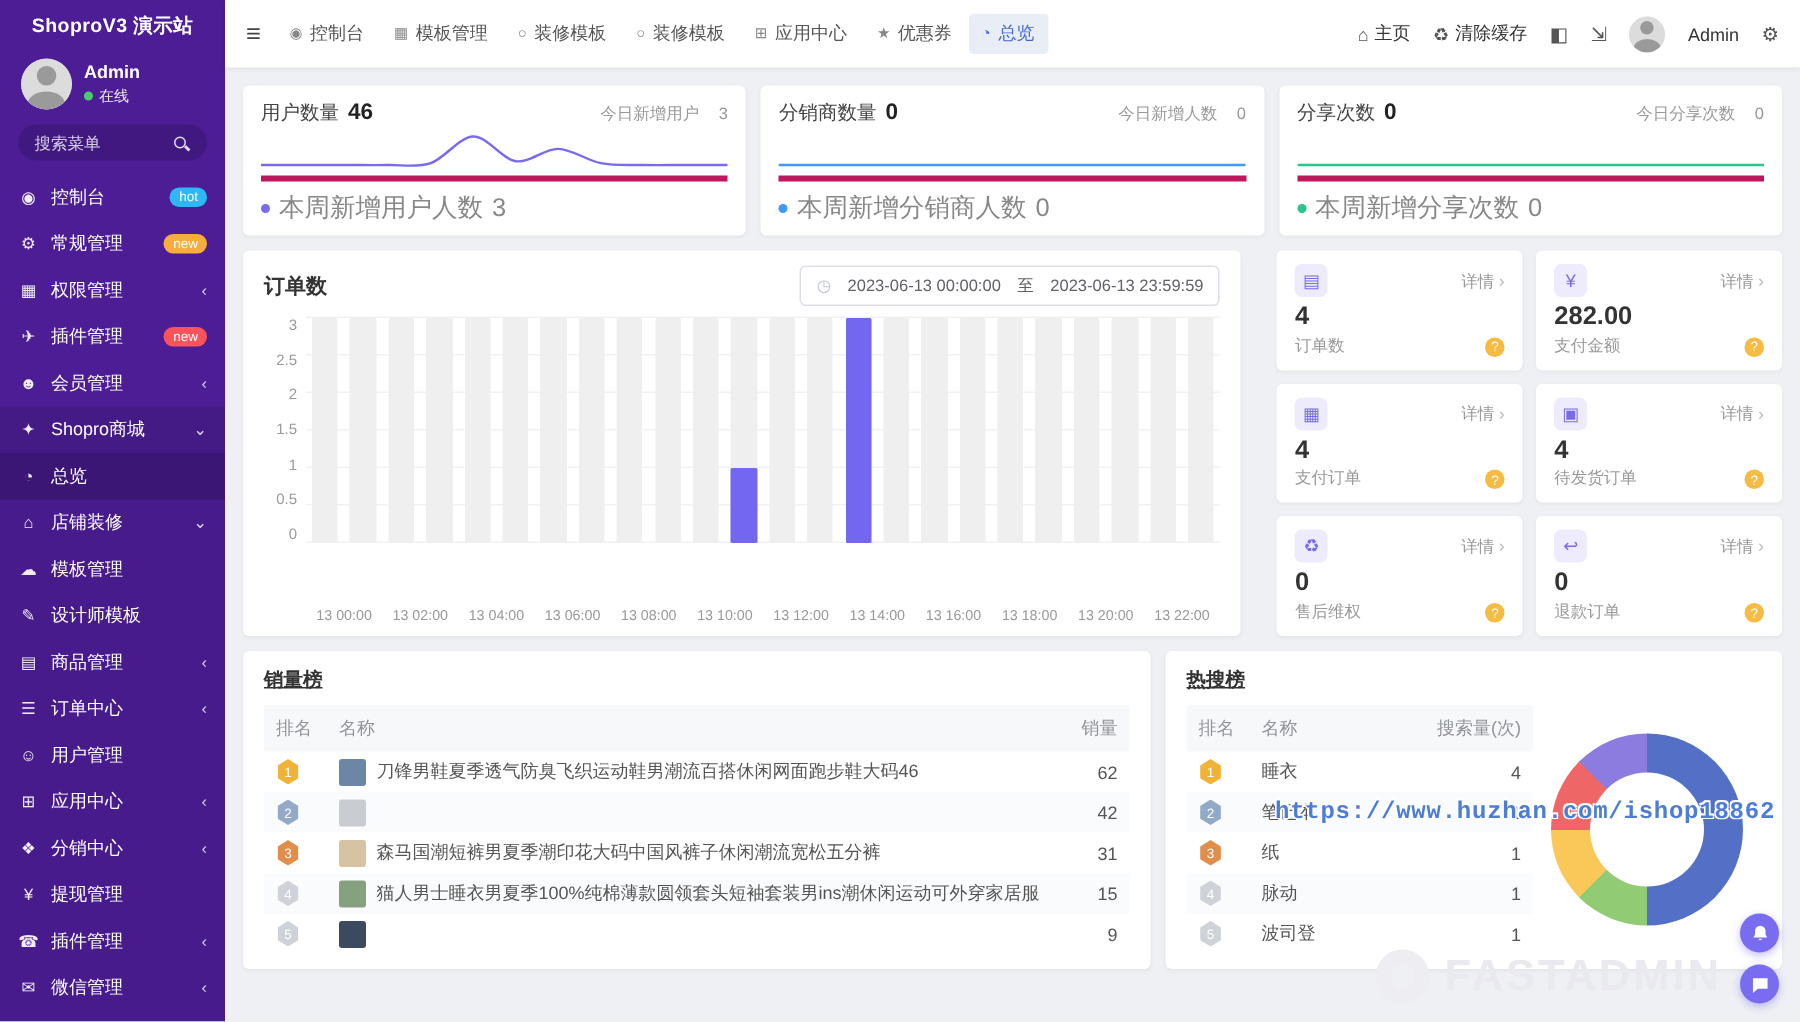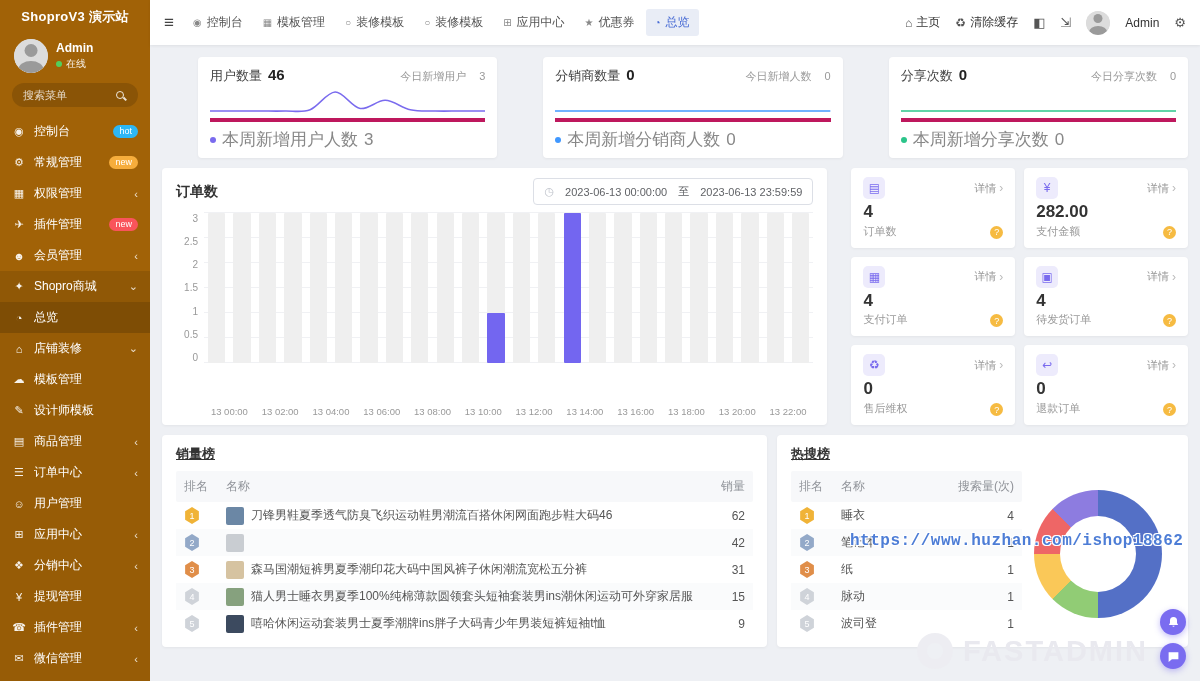--- a/index.html
+++ b/index.html
@@ -1,21 +1,21 @@
 <!DOCTYPE html>
 <html><head>
 <meta charset="utf-8">
 <style>
   * { box-sizing: border-box; margin: 0; padding: 0; }
   html,body { width:1200px; height:681px; overflow:hidden; }
   body { font-family:"Liberation Sans","DejaVu Sans",sans-serif; background:#eef0f4; }
   .app { display:flex; width:1200px; height:681px; }
 
   
-  .sidebar { width:150px; min-width:150px; background:#a16207; color:#fff; display:flex; flex-direction:column; font-size:12px; overflow:hidden;justify-content:space-between; }
+  .sidebar { width:150px; min-width:150px; background:#4c1d95; color:#fff; display:flex; flex-direction:column; font-size:12px; overflow:hidden;justify-content:space-between; }
   .brand { height:34px; display:flex; align-items:center; justify-content:center; font-weight:bold; font-size:13px; letter-spacing:.3px; }
   .user-block { display:flex; align-items:center; gap:8px; padding:5px 14px 8px; }
   .avatar { width:34px; height:34px; border-radius:50%; overflow:hidden; background:#d9d9d9; flex-shrink:0; }
   .person-icon { display:block; width:100%; height:100%; border-radius:50%; background:#dcdcdc; position:relative; overflow:hidden; }
   .person-icon::before { content:""; position:absolute; top:16%; left:50%; transform:translateX(-50%); width:38%; height:38%; border-radius:50%; background:#9a9a9a; }
   .person-icon::after { content:""; position:absolute; bottom:-14%; left:50%; transform:translateX(-50%); width:74%; height:50%; border-radius:50%; background:#9a9a9a; }
   .user-name { font-weight:bold; font-size:12px; }
   .user-status { display:flex; align-items:center; gap:4px; font-size:10px; opacity:.92; margin-top:2px; }
   .status-dot { width:6px; height:6px; border-radius:50%; background:#4cd964; }
   .search-box { margin:2px 12px 9px; height:24px; border-radius:12px; background:rgba(0,0,0,.14); display:flex; align-items:center; justify-content:space-between; padding:0 11px; font-size:11px; color:rgba(255,255,255,.78); cursor:pointer; flex-shrink:0; }
@@ -44,21 +44,21 @@
   .tb-link { display:flex; align-items:center; gap:4px; cursor:pointer; }
   .tb-icon { font-size:12px; color:#555; }
   .tb-iconbtn { font-size:13px; color:#555; cursor:pointer; }
   .tb-avatar { width:24px; height:24px; border-radius:50%; overflow:hidden; background:#ddd; cursor:pointer; }
 
   .content { flex:1; padding:12px; position:relative; overflow:hidden; display:flex; flex-direction:column; gap:10px; }
   .card { background:#fff; border-radius:4px; box-shadow:0 1px 3px rgba(0,0,0,.05); }
 
   
   .row1 { display:grid; grid-template-columns:1fr 1fr 1fr; gap:10px; }
-  .ov-card { padding:9px 12px 7px;margin-left:36px; }
+  .ov-card { padding:9px 12px 7px; }
   .ov-head { display:flex; align-items:baseline; gap:6px; }
   .ov-title { font-size:13px; color:#444; }
   .ov-value { font-size:15px; font-weight:bold; color:#222; }
   .ov-right { margin-left:auto; font-size:11px; color:#999; display:flex; gap:13px; align-items:baseline; }
   .spark { display:block; width:100%; height:26px; margin:3px 0 4px; }
   .ov-foot { display:flex; align-items:center; gap:6px; border-top:4px solid #be185d; padding-top:6px; font-size:17px; color:#888; }
   .legend-dot { width:6px; height:6px; border-radius:50%; flex-shrink:0; }
 
   
   .row2 { display:grid; grid-template-columns:676fr 342fr; gap:24px; }
@@ -602,21 +602,20 @@
       <span class="pname">猫人男士睡衣男夏季100%纯棉薄款圆领套头短袖套装男ins潮休闲运动可外穿家居服</span>
     </span>
     <span class="col-val">15</span>
   </div>
               <div class="t-row">
     <span class="col-rank">
                   <i class="medal" style="background-color: rgb(207, 211, 217);">5</i>
                 </span>
     <span class="col-name">
       <i class="thumb" style="background-color: rgb(60, 74, 95);"></i>
-      <span class="pname">嘻哈休闲运动套装男士夏季潮牌ins胖子大码青少年男装短裤短袖t恤</span>
     </span>
     <span class="col-val">9</span>
   </div>
             </div>
         </div>
 
         <div class="card table-card">
           <div class="tc-title">热搜榜</div>
           <div class="hs-body">
             <div class="hs-table">

